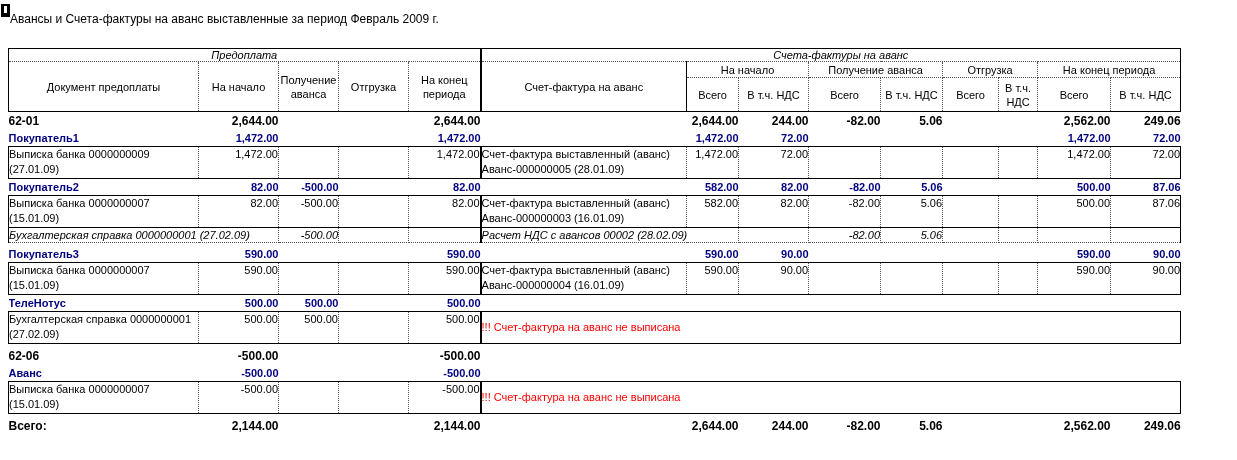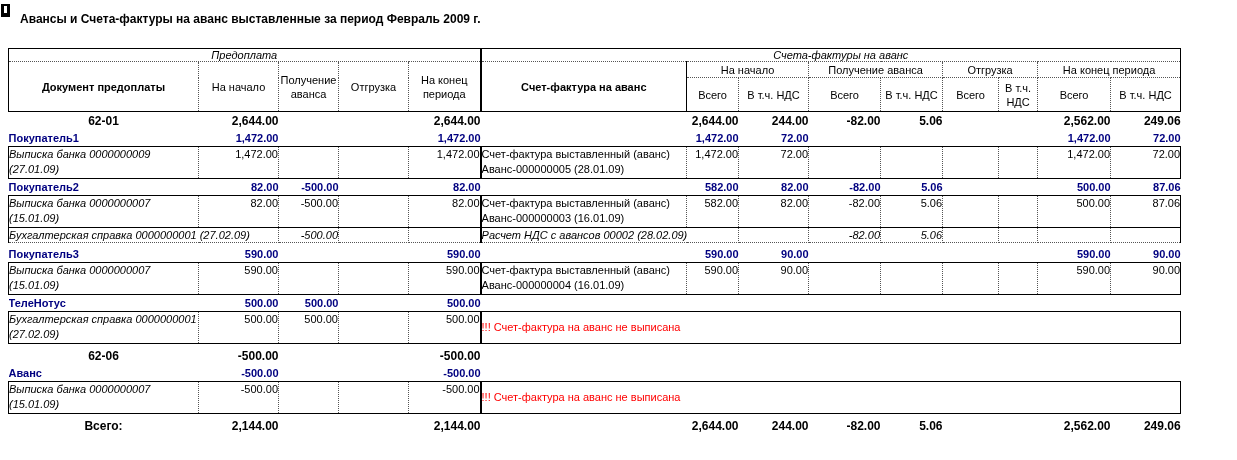--- a/index.html
+++ b/index.html
@@ -1,55 +1,55 @@
 <!DOCTYPE html>
 <html><head>
 <meta charset="utf-8">
 <style>
   html,body{margin:0;padding:0;background:#fff;}
   body{width:1237px;height:460px;position:relative;font-family:"Liberation Sans",sans-serif;color:#000;}
   .marker{position:absolute;left:1px;top:4px;width:9px;height:13px;background:#000;}
   .marker .inner{position:absolute;left:3px;top:2px;width:3px;height:7px;background:#fff;}
-  .title{position:absolute;left:20px;top:12px;font-size:12px;font-weight:bold;white-space:nowrap;}
+  .title{position:absolute;left:10px;top:12px;font-size:12px;font-weight:normal;white-space:nowrap;}
   table.report{position:absolute;left:8px;top:48px;border-collapse:collapse;table-layout:fixed;width:1172px;font-size:11px;}
   table.report td{overflow:hidden;padding:0;vertical-align:middle;line-height:14px;}
   
   tr.h1{height:13px;}
   tr.h1 td{font-style:italic;text-align:center;border-top:1px solid #000;border-bottom:1px dotted #555;line-height:12px;margin-left:12px;}
   tr.h1 td.lh{border-left:1px solid #000;}
   tr.h1 td.rh{border-left:2px solid #000;border-right:1px solid #000;padding-left:20px;}
   tr.h2{height:16px;}
   tr.h3{height:34px;}
   td.hc{text-align:center;border-right:1px dotted #555;border-bottom:1px solid #000;vertical-align:middle;}
-  td.hc.bold{font-weight:bold;}
+  td.hc.bold{font-weight:normal;}
   td.hg{text-align:center;border-right:1px dotted #555;border-bottom:1px dotted #555;line-height:14px;}
   td.hs{text-align:center;border-right:1px dotted #555;border-bottom:1px solid #000;line-height:13px;}
   td.bl1{border-left:1px solid #000;}
   td.bl2{border-left:2px solid #000;}
   td.br1{border-right:1px solid #000 !important;}
   td.wrap{word-break:break-word;}
   
   tr.acct{height:18px;font-weight:bold;font-size:12px;}
   tr.grp{height:17px;font-weight:bold;color:#000080;margin-left:19px;}
   tr.tot{height:18px;font-weight:bold;font-size:12px;}
   tr.sp{height:3px;}
   tr.sp td{border:none;}
   tr.box{height:32px;}
   tr.box td{border-top:1px solid #000;border-bottom:1px solid #000;border-right:1px dotted #555;vertical-align:top;line-height:15px;}
   tr.corr{height:15px;font-style:italic;}
   tr.corr td{border-bottom:1px dotted #555;border-right:1px dotted #555;line-height:14px;}
-  td.e0{border-left:1px solid #000;font-style:italic;}
+  td.e0{border-left:1px solid #000;}
   td.e480r{border-right:1px solid #000 !important;}
   td.e480l{border-left:2px solid #000;}
   td.eR{border-right:1px solid #000 !important;}
   td.nob{border:none;}
   .c-doc{text-align:left;padding:1px 3px 0 3px;}
   .c-sf{text-align:left;padding:1px 3px 0 4px;}
   .c-name{text-align:left;padding-left:6px;}
-  .c-acct{text-align:center;padding-left:4px;}
+  .c-acct{text-align:left;padding-left:4px;}
   .c-corrl{text-align:left;padding-left:30px;}
   .c-corrr{text-align:left;padding-left:16px;margin-left:46px;}
   .num{text-align:right;padding-right:10px;}
   .pnach{padding-right:16px;}
   .ppol{padding-right:8px;}
   .potg{padding-right:8px;}
   .pkon{padding-right:14px;}
   .pr4{padding-right:4px;}
   .pr6{padding-right:6px;}
   .wcell{color:#ff0000;text-align:left;padding-left:16px;vertical-align:middle !important;border-top:1px solid #000;border-bottom:1px solid #000;margin-left:43px;}

